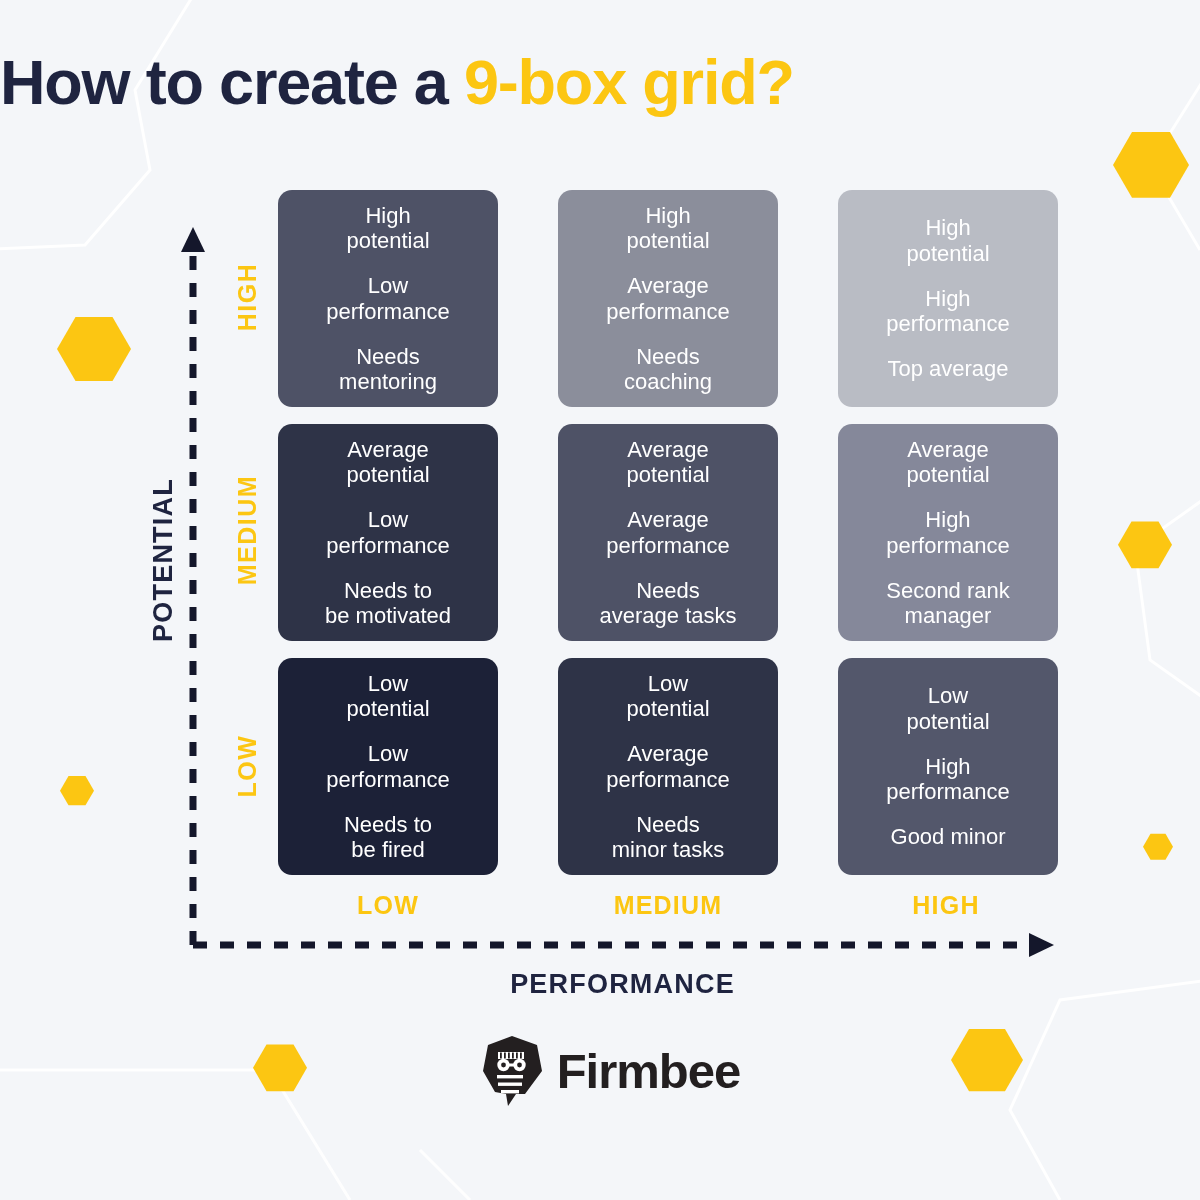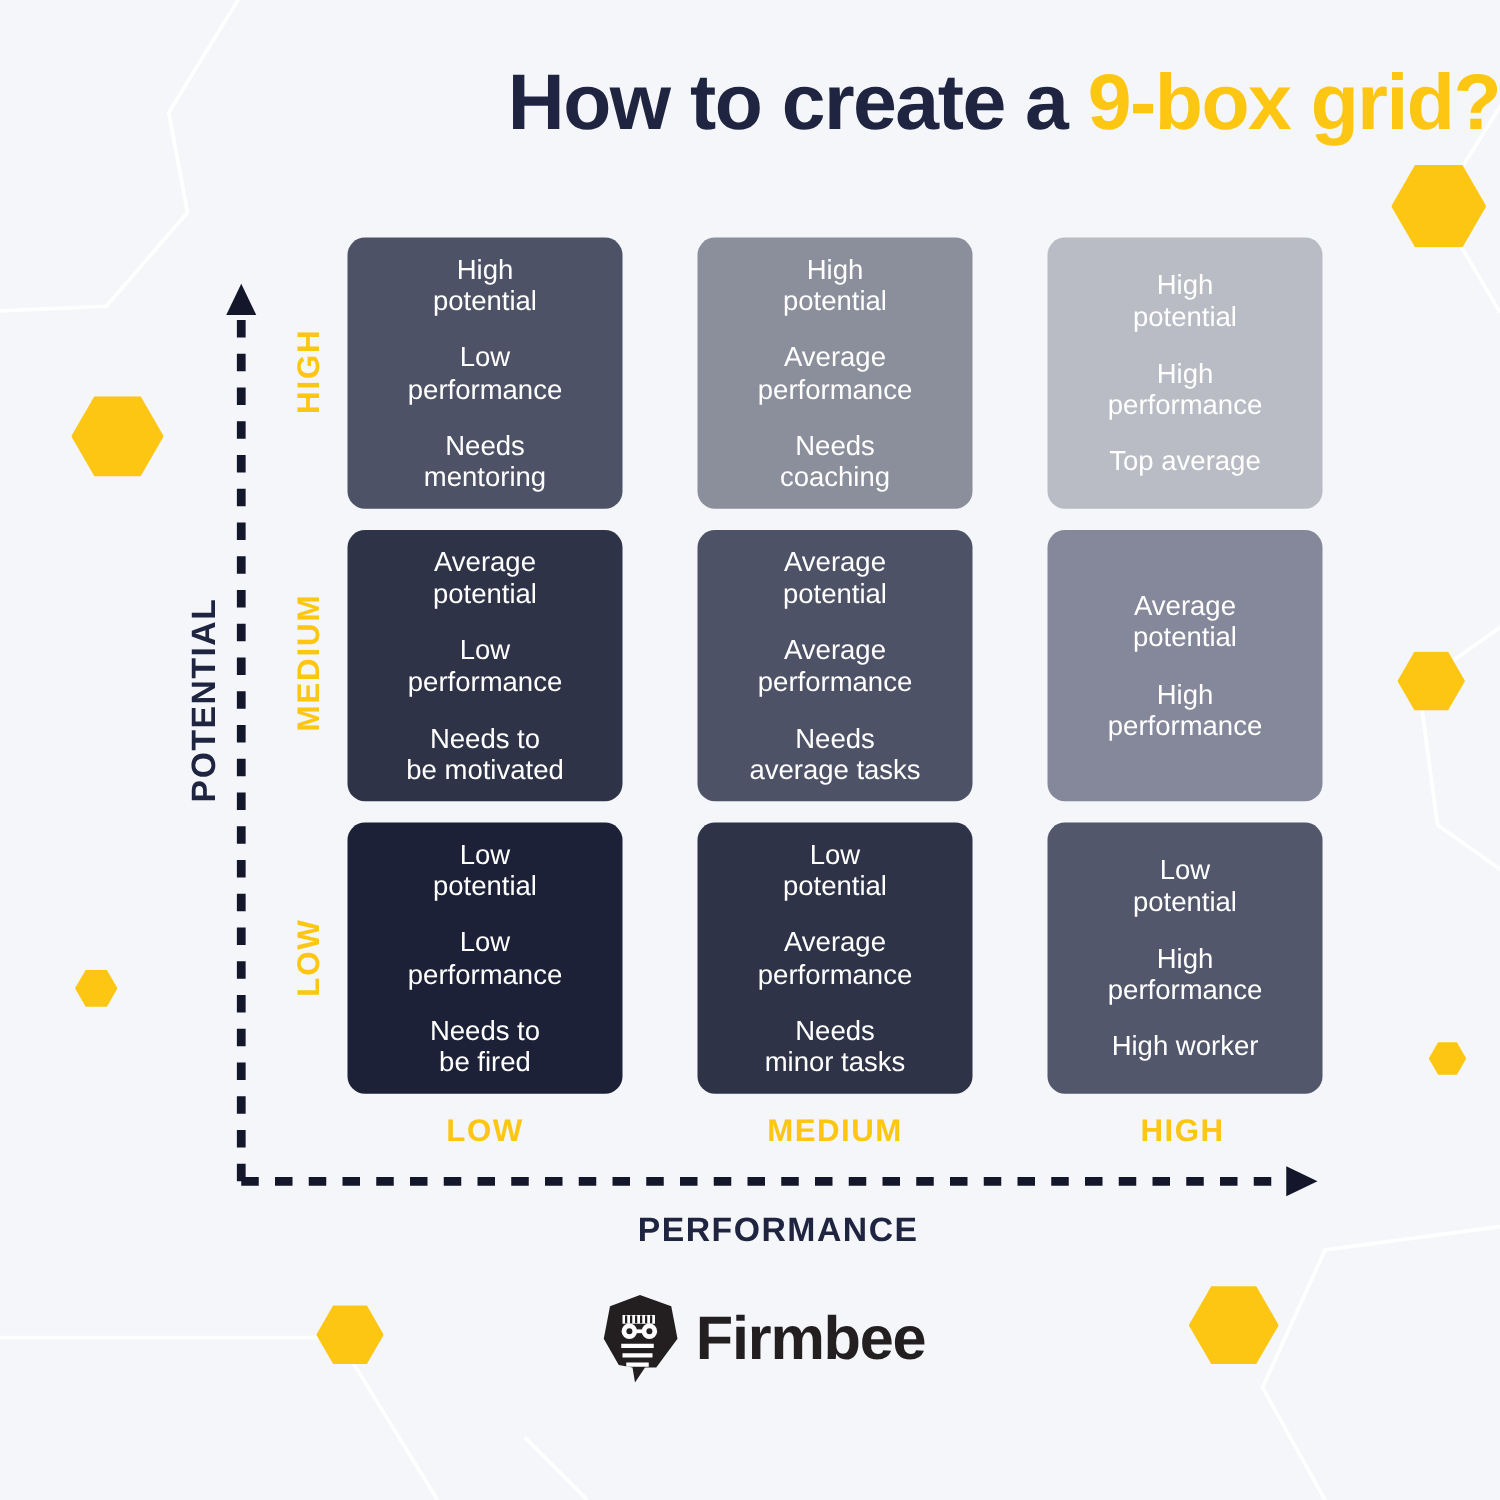--- a/index.html
+++ b/index.html
@@ -32,21 +32,21 @@
     clip-path: polygon(25% 3%, 75% 3%, 100% 50%, 75% 97%, 25% 97%, 0% 50%);
     z-index: 1;
   }
 
   
   #title {
     position: absolute;
     top: 46px;
     left: 0;
     width: 1200px;
-    text-align: right;
+    text-align: left;
     font-size: 63px;
     font-weight: bold;
     letter-spacing: -1.2px;
     color: #1f2440;
     z-index: 5;
     white-space: nowrap;
   }
   #title .accent { color: #fcc612; }
 
   
@@ -237,20 +237,22 @@
       <span class="blk">Average
 performance</span>
       <span class="blk">Needs
 average tasks</span>
     </div>
     <div class="cell" style="background: rgb(133, 136, 154);">
       <span class="blk">Average
 potential</span>
       <span class="blk">High
 performance</span>
+      <span class="blk">Second rank
+manager</span>
     </div>
     <div class="cell" style="background: rgb(28, 33, 55);">
       <span class="blk">Low
 potential</span>
       <span class="blk">Low
 performance</span>
       <span class="blk">Needs to
 be fired</span>
     </div>
     <div class="cell" style="background: rgb(46, 51, 71);">
@@ -259,21 +261,21 @@
       <span class="blk">Average
 performance</span>
       <span class="blk">Needs
 minor tasks</span>
     </div>
     <div class="cell" style="background: rgb(83, 87, 107);">
       <span class="blk">Low
 potential</span>
       <span class="blk">High
 performance</span>
-      <span class="blk">High worker</span>
+      <span class="blk">Good minor</span>
     </div>
   </div>
 
 <div id="logo">
   <svg width="62" height="72" viewBox="0 0 62 72" xmlns="http://www.w3.org/2000/svg">
     <path fill="#231f20" d="M31 1 L56 10 L61 36 L44 59 L35 59 L27 71 L25 59 L14 57 L2 36 L7 10 Z"></path>
     <g fill="#ffffff">
       <path d="M17 17 h26 v7 h-26 z"></path>
       <circle cx="22.5" cy="30" r="6.2"></circle>
       <circle cx="38.5" cy="30" r="6.2"></circle>

